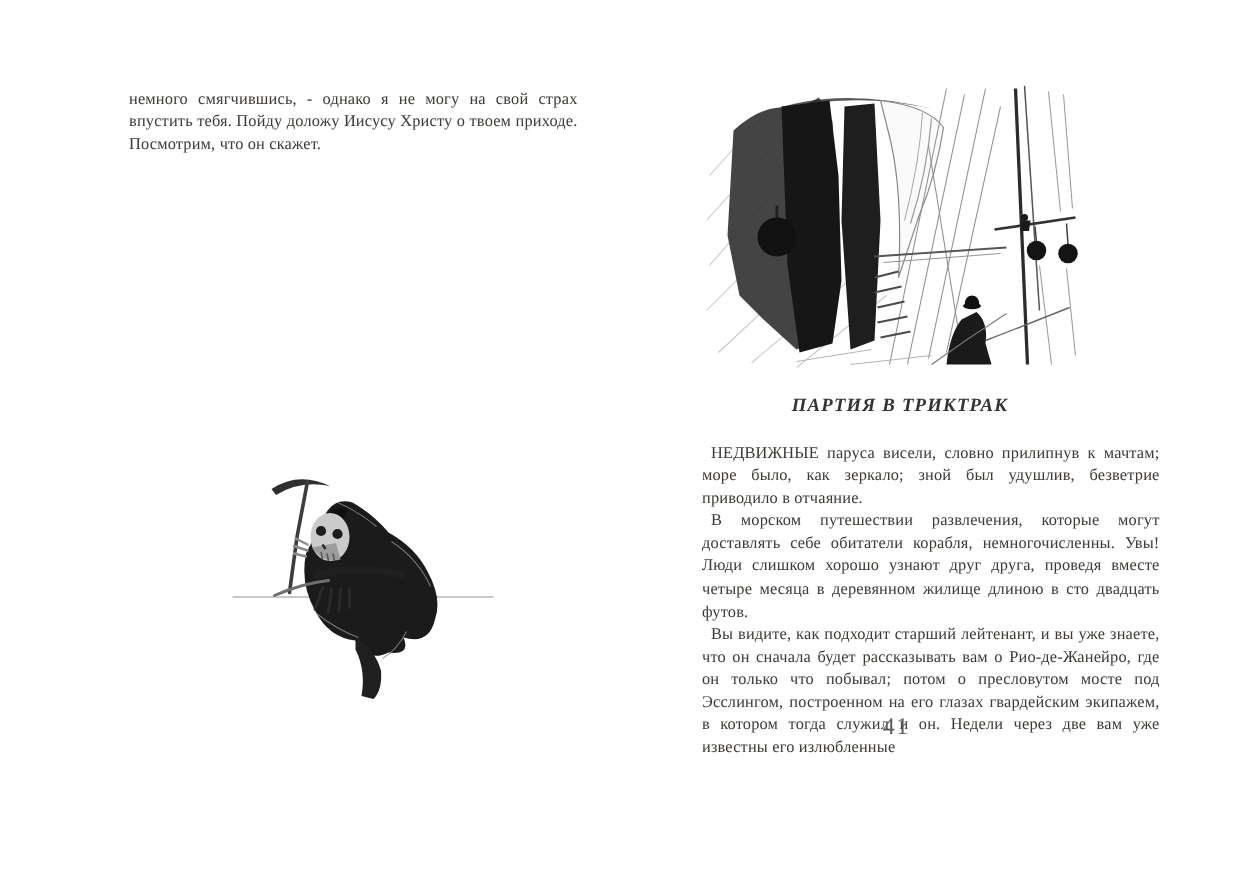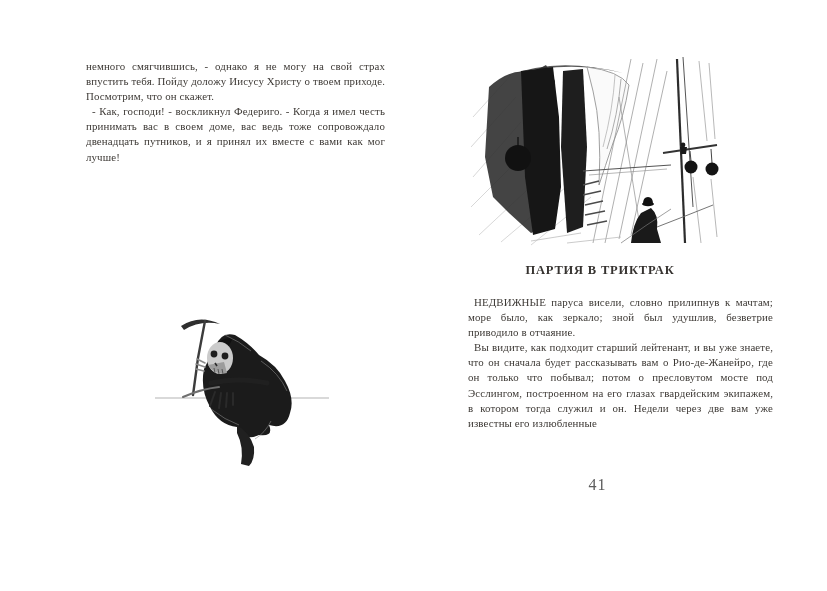--- a/index.html
+++ b/index.html
@@ -12,38 +12,38 @@
     text-align:justify;letter-spacing:0.12px;
   }
   .body-text p{margin:0;text-indent:6px;}
   .body-text p.no-indent{text-indent:0;}
   .left-text{left:86px;top:59px;width:299px;}
   .right-text{left:468px;top:295px;width:305px;}
   .chapter-title{
     position:absolute;left:445px;top:263px;width:310px;margin:0;
     font-size:12.5px;font-weight:bold;letter-spacing:0.8px;color:#363330;
     text-align:center;
+    font-style:italic;
   }
   .page-number{
     position:absolute;left:455px;top:476px;width:285px;
     font-size:16px;color:#5c5c5c;text-align:center;letter-spacing:1px;
   }
   .illus{position:absolute;}
   .illus-reaper{left:153px;top:313px;}
   .illus-ship{left:471px;top:57px;}
 </style>
 </head>
 <body>
 
 <div class="spread">
 
   <section>
     <div class="body-text left-text">
       <p class="no-indent">немного смягчившись, - однако я не могу на свой страх впустить тебя. Пойду доложу Иисусу Христу о твоем приходе. Посмотрим, что он скажет.</p>
-      <p>- Как, господи! - воскликнул Федериго. - Когда я имел честь принимать вас в своем доме, вас ведь тоже сопровождало двенадцать путников, и я принял их вместе с вами как мог лучше!</p>
     </div>
 
     <svg class="illus illus-reaper" width="178" height="158" viewBox="0 0 178 158">
 
       <line x1="2" y1="85" x2="176" y2="85" stroke="#b4b4b4" stroke-width="1.1"></line>
 
       <path d="M28,13 Q46,1 67,11 Q47,7 31,17 Z" fill="#2e2e2e"></path>
 
       <path d="M52,8 L45,45 40,82" fill="none" stroke="#3c3c3c" stroke-width="2.4" stroke-linecap="round"></path>
 
@@ -166,19 +166,20 @@
       <g stroke="#b5b5b5" stroke-width="0.7">
         <line x1="96" y1="186" x2="150" y2="180"></line>
         <line x1="60" y1="184" x2="110" y2="176"></line>
       </g>
     </svg>
 
     <h2 class="chapter-title">ПАРТИЯ В ТРИКТРАК</h2>
 
     <div class="body-text right-text">
       <p>НЕДВИЖНЫЕ паруса висели, словно прилипнув к мачтам; море было, как зеркало; зной был удушлив, безветрие приводило в отчаяние.</p>
+      <p>В морском путешествии развлечения, которые могут доставлять себе обитатели корабля, немногочисленны. Увы! Люди слишком хорошо узнают друг друга, проведя вместе четыре месяца в деревянном жилище длиною в сто двадцать футов.</p>
       <p>Вы видите, как подходит старший лейтенант, и вы уже знаете, что он сначала будет рассказывать вам о Рио-де-Жанейро, где он только что побывал; потом о пресловутом мосте под Эсслингом, построенном на его глазах гвардейским экипажем, в котором тогда служил и он. Недели через две вам уже известны его излюбленные</p>
     </div>
 
     <div class="page-number">41</div>
   </section>
 
 </div>
 
 </body></html>

